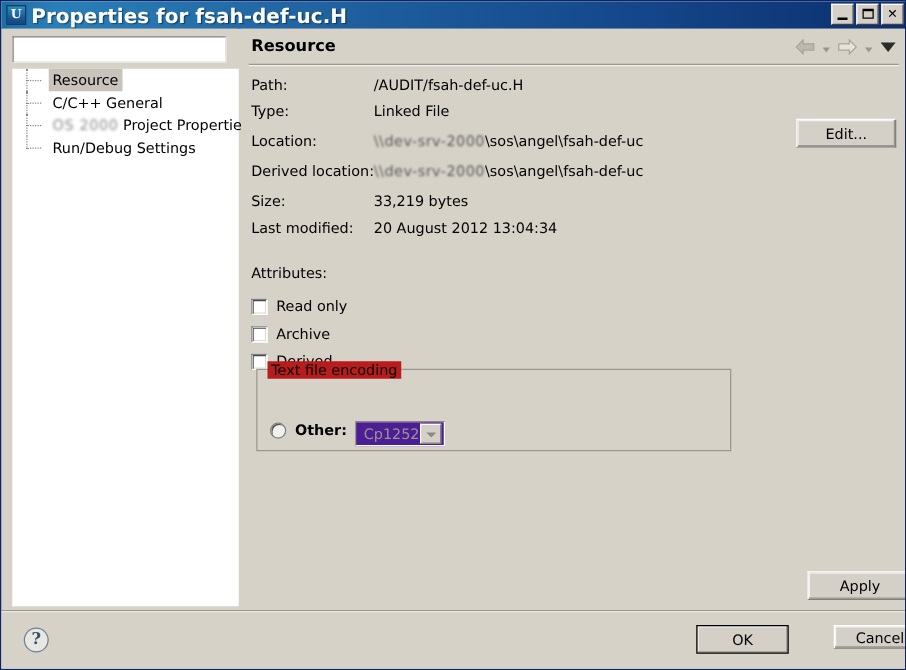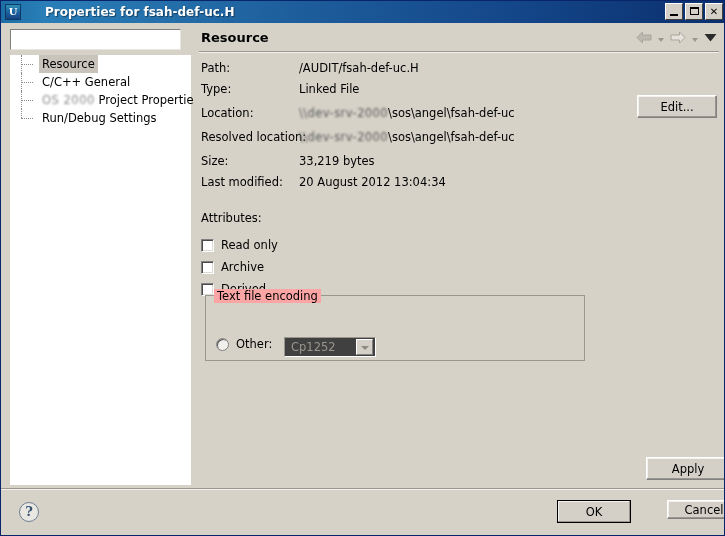--- a/index.html
+++ b/index.html
@@ -41,23 +41,23 @@
     box-sizing: border-box;
     color: #ffffff;
     font-size: 10px;
     font-weight: bold;
     line-height: 14px;
     text-align: center;
     font-family: "DejaVu Serif", "Liberation Serif", serif;
     flex: 0 0 auto;
   }
   #title-text {
-    margin-left: 24px;
+    margin-left: 4px;
     color: #ffffff;
-    font-size: 12px;
+    font-size: 16px;
     font-weight: bold;
     white-space: nowrap;
     text-shadow: 1px 1px 1px rgba(0,0,0,.45);
   }
   #title-buttons {
     position: absolute;
     right: 3px; top: 2px;
     display: flex;
     gap: 2px;
   }
@@ -250,21 +250,21 @@
   #encoding-group {
     position: absolute;
     left: 12px; top: 272px;
     width: 380px; height: 66px;
     border: 1px solid #9b978e;
     box-sizing: border-box;
   }
   #encoding-legend {
     position: absolute;
     left: 8px; top: -7px;
-    background: #fca5a5;
+    background: #b91c1c;
     padding: 0 3px;
     font-size: 11.5px;
   }
   .radiorow {
     position: absolute;
     display: flex;
     align-items: center;
     font-size: 11.5px;
   }
   .radio {
@@ -280,27 +280,27 @@
   }
   .radio.checked::after {
     content: "";
     position: absolute;
     left: 3.2px; top: 3.2px;
     width: 4.5px; height: 4.5px;
     border-radius: 50%;
     background: #000;
   }
   .radio.disabled { background: #f2f0ec; }
-  .label-disabled { color: #000; }
+  .label-disabled { color: #000; font-weight: bold; }
 
   #combo {
     position: absolute;
     left: 68px; top: 0;
-    width: 92px; height: 20px;
-    background: #404040;
+    width: 72px; height: 20px;
+    background: #4c1d95;
     border: 1px solid;
     border-color: #9a968e #ffffff #ffffff #9a968e;
     box-sizing: border-box;
     display: flex;
     align-items: center;
     justify-content: space-between;
   }
   #combo-text {
     flex: 1;
     padding-left: 6px;
@@ -455,21 +455,21 @@
       </div>
       <div class="prow tall">
         <span class="plabel">Type:</span>
         <span class="pvalue">Linked File</span>
       </div>
       <div class="prow tall">
         <span class="plabel">Location:</span>
         <span class="pvalue"><span class="blur">\\dev-srv-2000</span><span>\sos\angel\fsah-def-uc</span></span>
       </div>
       <div class="prow tall">
-        <span class="plabel">Resolved location:</span>
+        <span class="plabel">Derived location:</span>
         <span class="pvalue"><span class="blur">\\dev-srv-2000</span><span>\sos\angel\fsah-def-uc</span></span>
       </div>
       <div class="prow">
         <span class="plabel">Size:</span>
         <span class="pvalue">33,219  bytes</span>
       </div>
       <div class="prow">
         <span class="plabel">Last modified:</span>
         <span class="pvalue">20 August 2012 13:04:34</span>
       </div>

